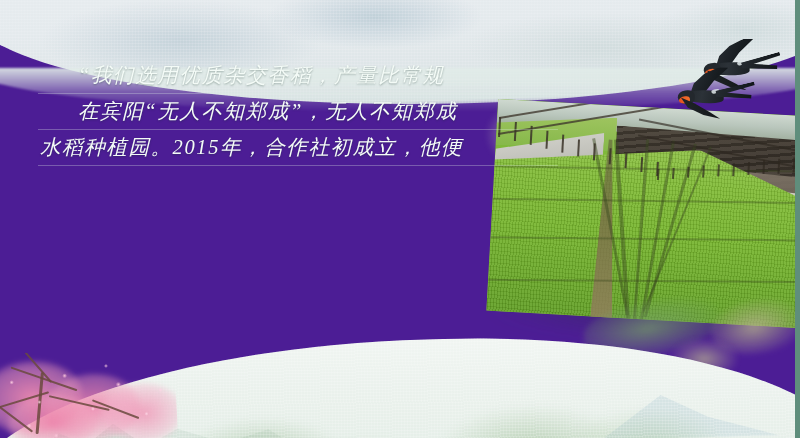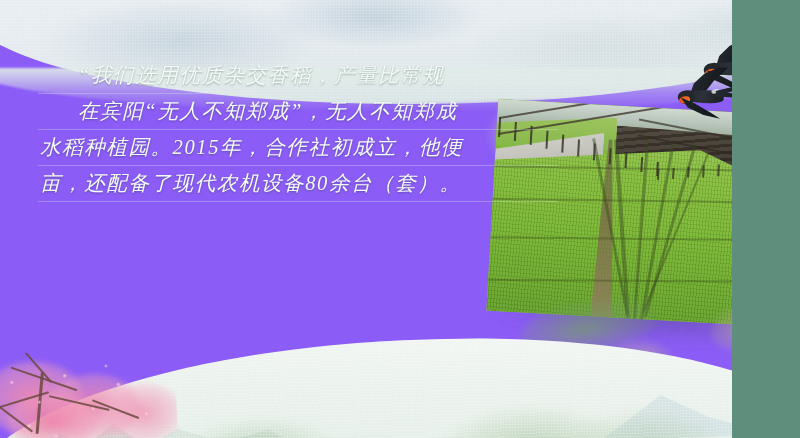--- a/index.html
+++ b/index.html
@@ -6,22 +6,22 @@
   html,body { width:800px; height:438px; overflow:hidden; }
   body {
     font-family:"Liberation Sans", sans-serif;
     background:#5f8e7c;
     position:relative;
   }
 
   
   #slide {
     position:absolute; inset:0;
-    width:732px; height:438px;
-    background:#8b5cf6;
+    width:795px; height:438px;
+    background:#4c1d95;
     overflow:hidden;
   }
 
   
   .wash-top {
     position:absolute; left:-30px; top:-46px;
     width:880px; height:150px;
     border-radius:0 0 50% 50% / 0 0 62% 62%;
     background:
       radial-gradient(ellipse 200px 60px at 24% 58%, rgba(176,198,206,.55), rgba(176,198,206,0) 70%),
@@ -426,23 +426,20 @@
   <div class="text-area">
     <div class="line indent">
         <span class="ln-text nosel">“我们选用优质杂交香稻，产量比常规</span>
       </div>
     <div class="line indent">
         <span class="ln-text nosel">在宾阳“无人不知郑成”，无人不知郑成</span>
       </div>
     <div class="line">
         <span class="ln-text nosel">水稻种植园。2015年，合作社初成立，他便</span>
       </div>
-    <div class="line">
-        <span class="ln-text nosel">亩，还配备了现代农机设备80余台（套）。</span>
-      </div>
   </div>
 
   <div class="ink-green nosel"></div>
   <div class="ink-tan nosel"></div>
   <div class="wash-bottom nosel">
     <div class="mtn m1"></div>
     <div class="mtn m2"></div>
     <div class="mtn m3"></div>
 
     <div class="tree t1"></div>

